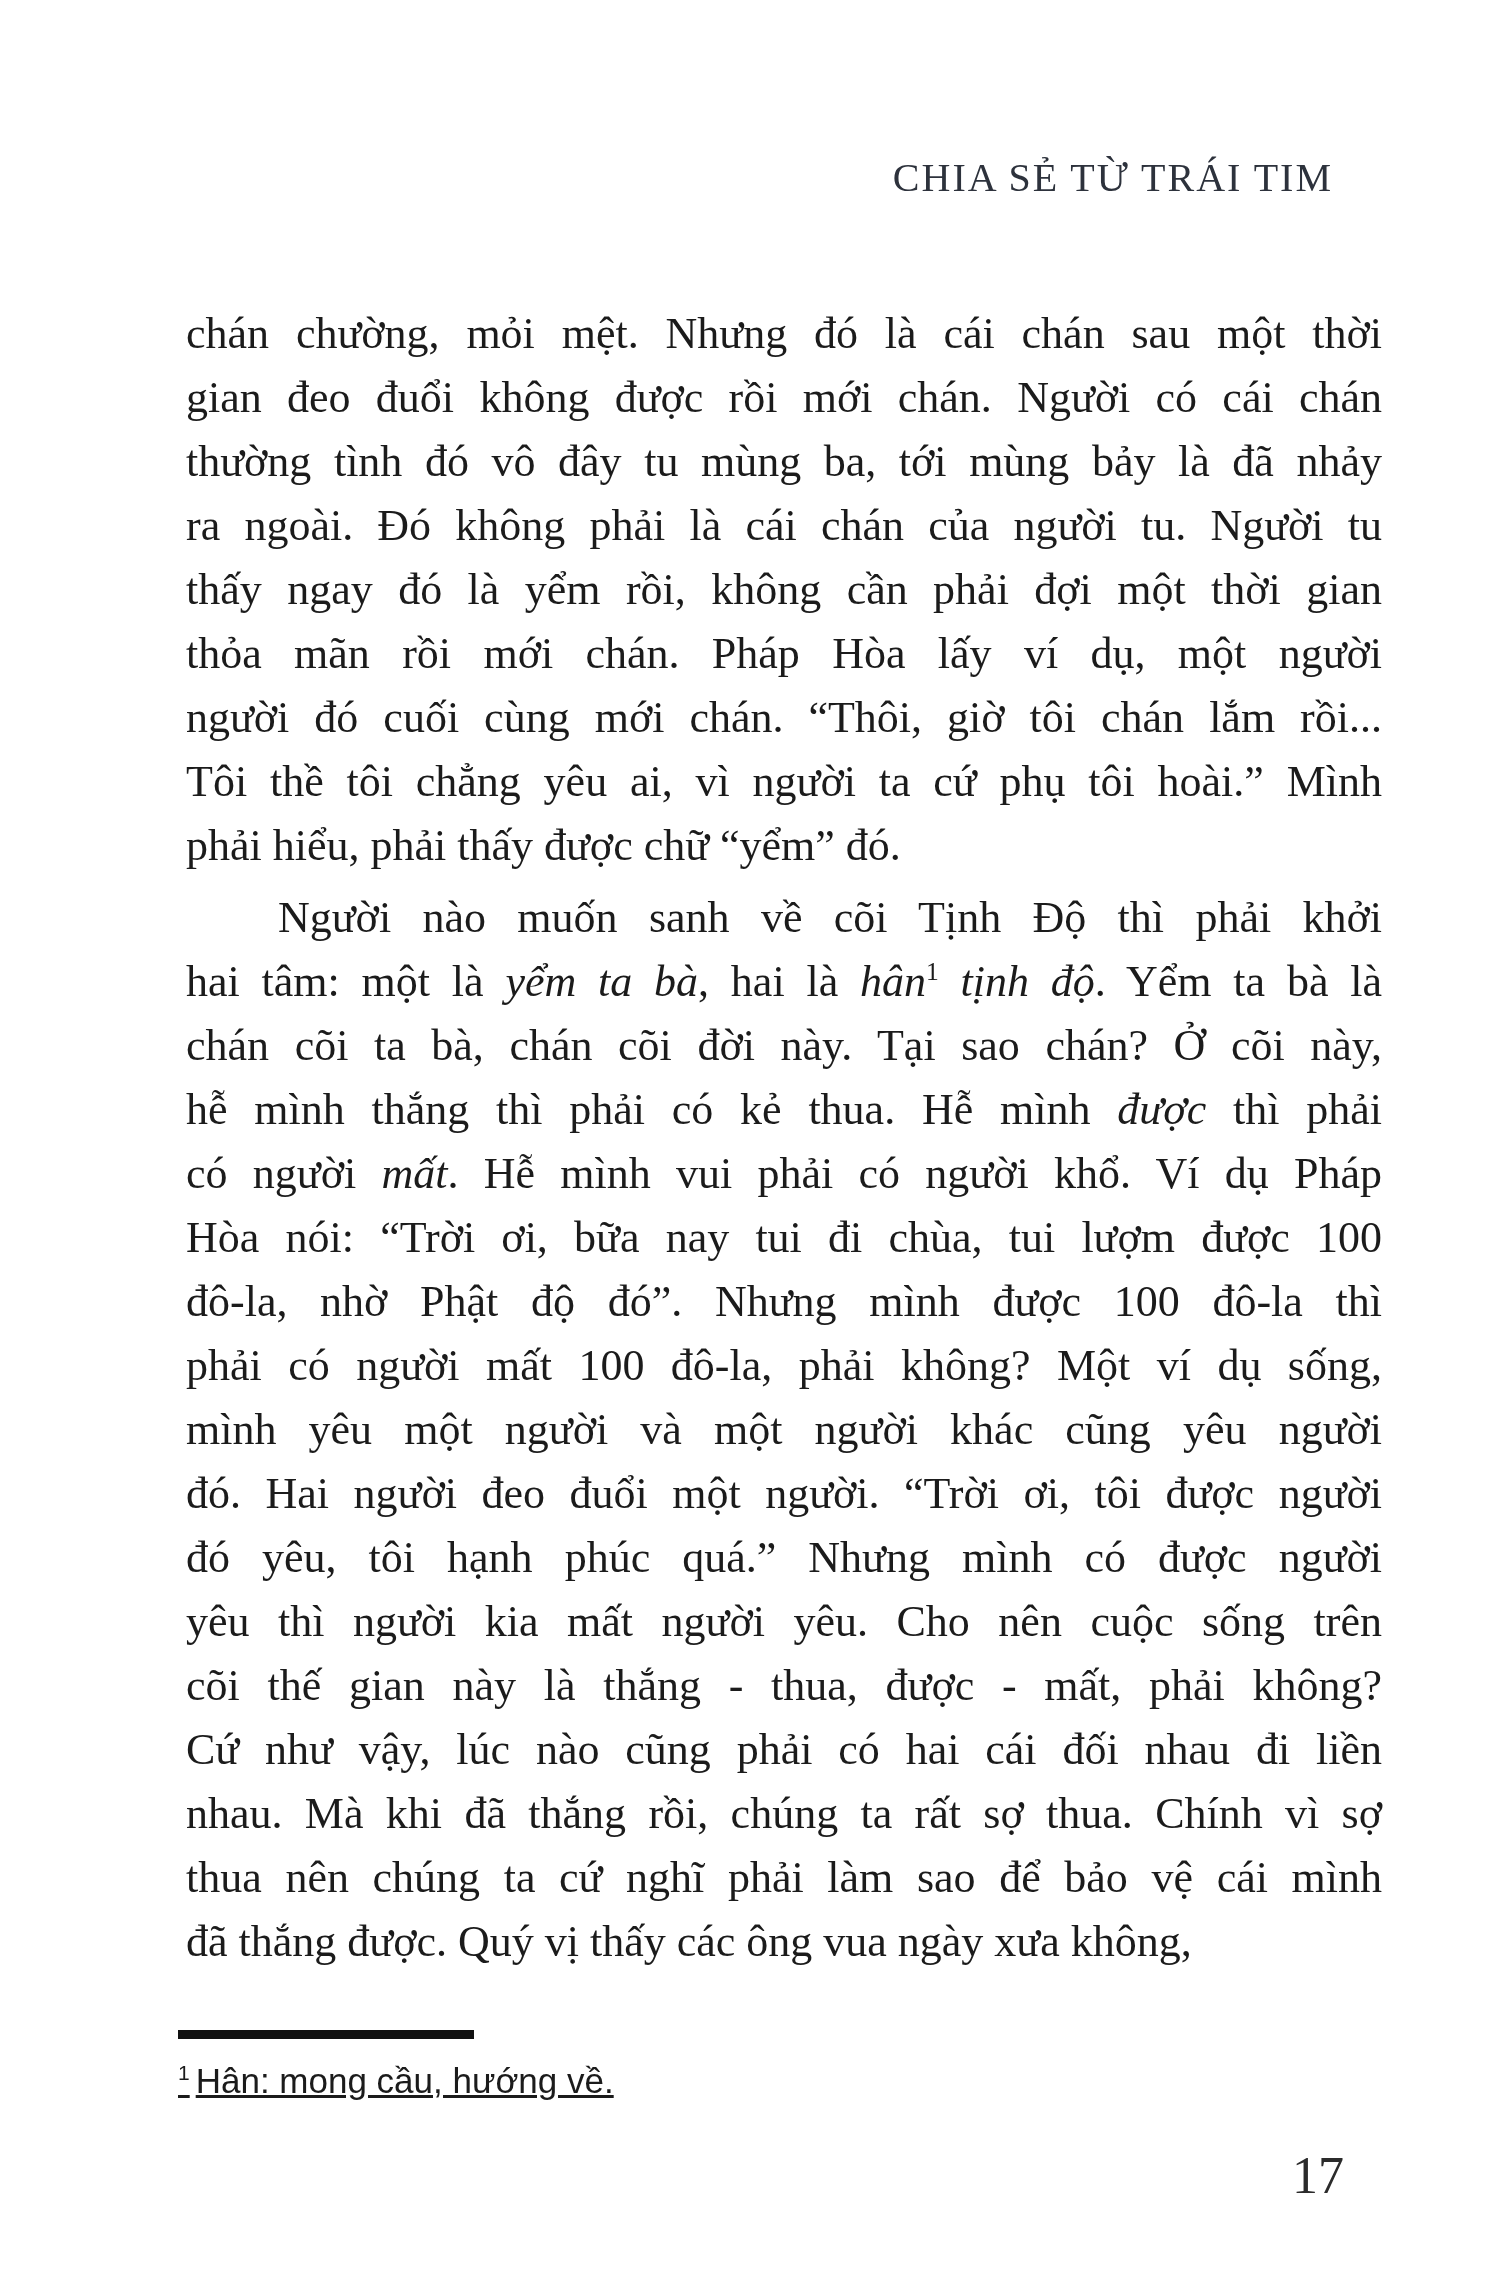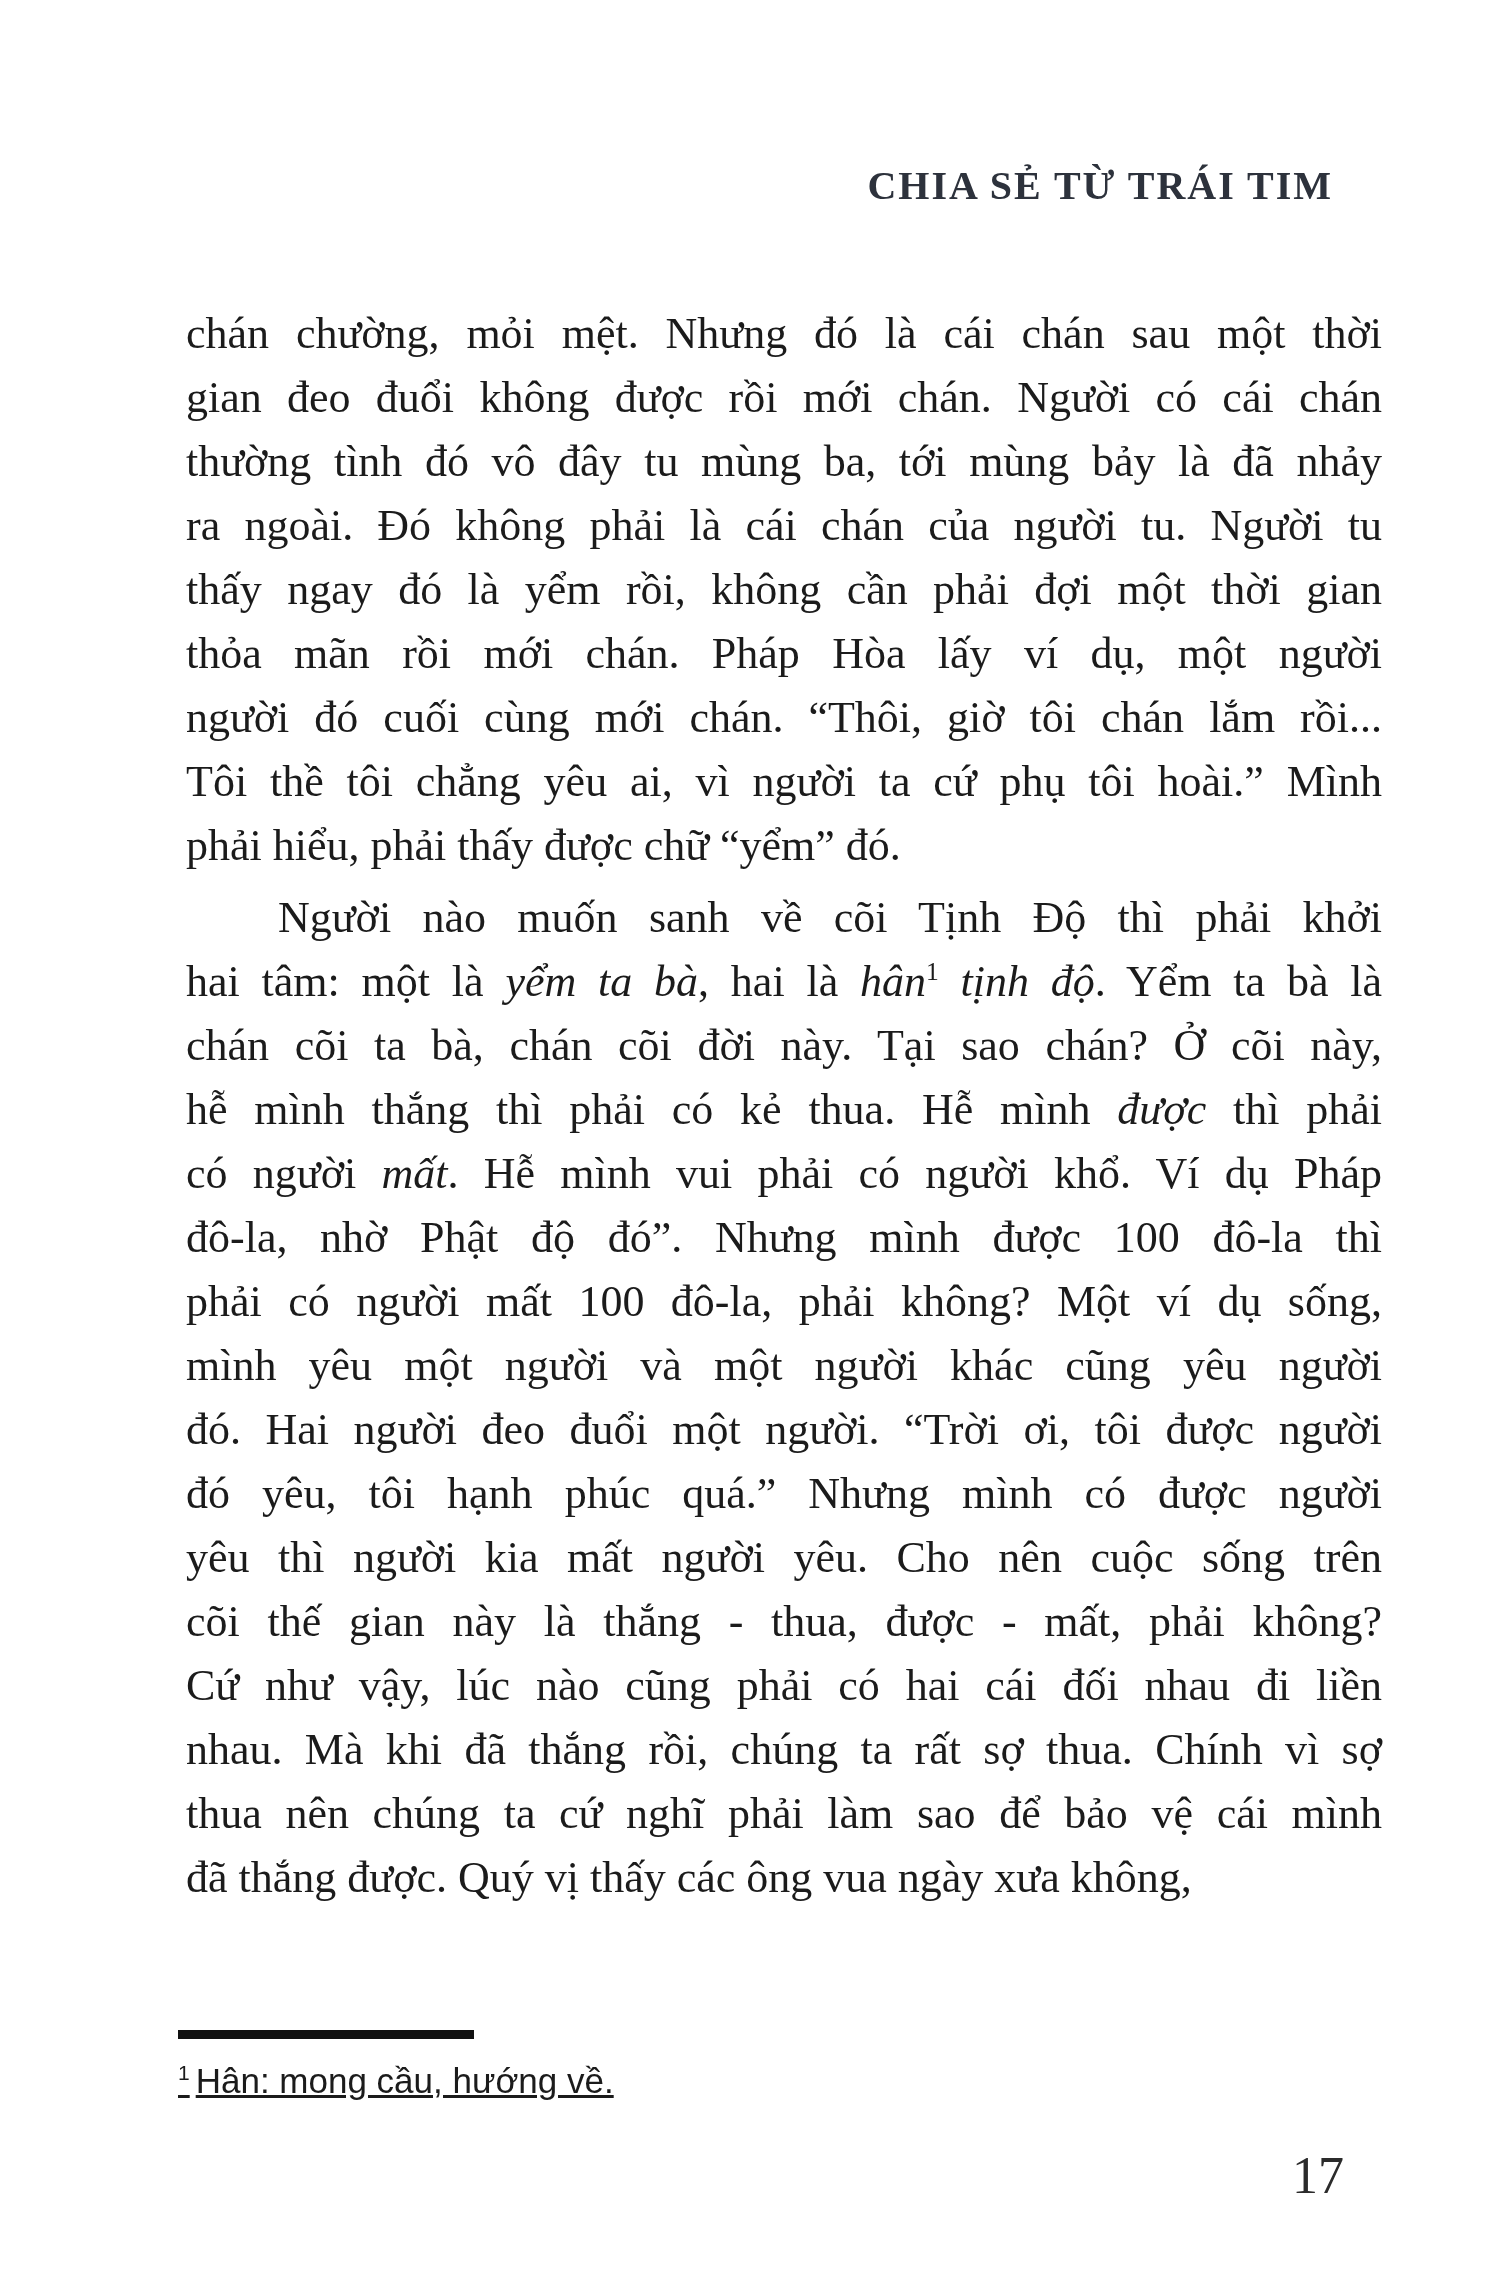--- a/index.html
+++ b/index.html
@@ -11,25 +11,25 @@
     position: relative;
     width: 1499px;
     height: 2280px;
     margin: 0 auto;
     background: var(--bg, #ffffff);
     overflow: hidden;
     font-family: "Liberation Serif", "DejaVu Serif", serif;
   }
   .running-header {
     position: absolute;
-    top: 162px;
+    top: 154px;
     right: 166px;
     font-family: "Liberation Serif", "DejaVu Serif", serif;
     font-size: 40px;
-    font-weight: 700;
+    font-weight: 400;
     letter-spacing: 2px;
     color: var(--header, #2d323c);
     white-space: nowrap;
   }
   .text-block {
     position: absolute;
     left: 178px;
     top: 294px;
     width: 1212px;
   }
@@ -100,20 +100,21 @@
         <div class="bodyline just"><span>người đó cuối cùng mới chán. “Thôi, giờ tôi chán lắm rồi...</span></div>
         <div class="bodyline just"><span>Tôi thề tôi chẳng yêu ai, vì người ta cứ phụ tôi hoài.” Mình</span></div>
         <div class="bodyline"><span>phải hiểu, phải thấy được chữ “yểm” đó.</span></div>
       </div>
       <div class="paragraph">
         <div class="bodyline just indent"><span>Người nào muốn sanh về cõi Tịnh Độ thì phải khởi</span></div>
         <div class="bodyline just"><span>hai tâm: một là </span><em>yểm ta bà</em><span>, hai là </span><em>hân</em><sup>1</sup><em> tịnh độ</em><span>. Yểm ta bà là</span></div>
         <div class="bodyline just"><span>chán cõi ta bà, chán cõi đời này. Tại sao chán? Ở cõi này,</span></div>
         <div class="bodyline just"><span>hễ mình thắng thì phải có kẻ thua. Hễ mình </span><em>được</em><span> thì phải</span></div>
         <div class="bodyline just"><span>có người </span><em>mất</em><span>. Hễ mình vui phải có người khổ. Ví dụ Pháp</span></div>
+        <div class="bodyline just"><span>Hòa nói: “Trời ơi, bữa nay tui đi chùa, tui lượm được 100</span></div>
         <div class="bodyline just"><span>đô-la, nhờ Phật độ đó”. Nhưng mình được 100 đô-la thì</span></div>
         <div class="bodyline just"><span>phải có người mất 100 đô-la, phải không? Một ví dụ sống,</span></div>
         <div class="bodyline just"><span>mình yêu một người và một người khác cũng yêu người</span></div>
         <div class="bodyline just"><span>đó. Hai người đeo đuổi một người. “Trời ơi, tôi được người</span></div>
         <div class="bodyline just"><span>đó yêu, tôi hạnh phúc quá.” Nhưng mình có được người</span></div>
         <div class="bodyline just"><span>yêu thì người kia mất người yêu. Cho nên cuộc sống trên</span></div>
         <div class="bodyline just"><span>cõi thế gian này là thắng - thua, được - mất, phải không?</span></div>
         <div class="bodyline just"><span>Cứ như vậy, lúc nào cũng phải có hai cái đối nhau đi liền</span></div>
         <div class="bodyline just"><span>nhau. Mà khi đã thắng rồi, chúng ta rất sợ thua. Chính vì sợ</span></div>
         <div class="bodyline just"><span>thua nên chúng ta cứ nghĩ phải làm sao để bảo vệ cái mình</span></div>

